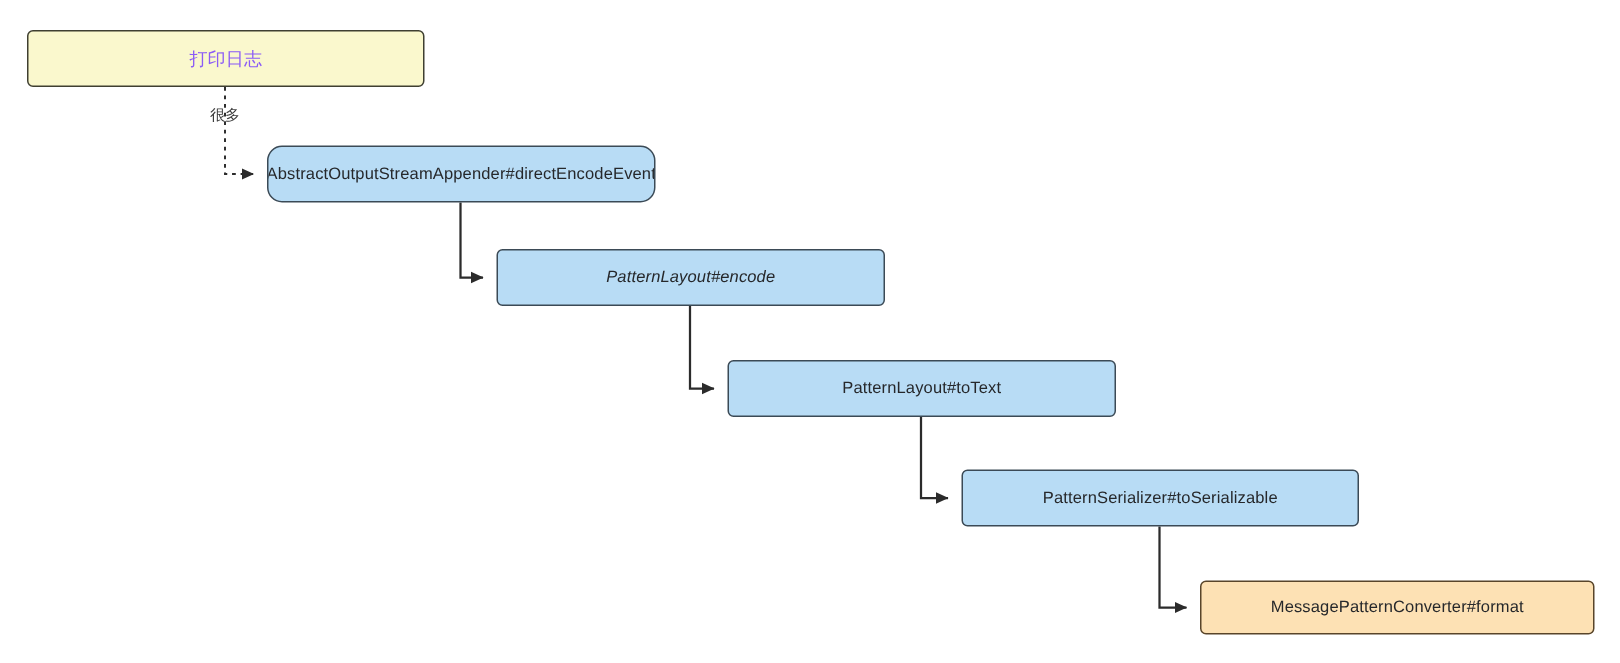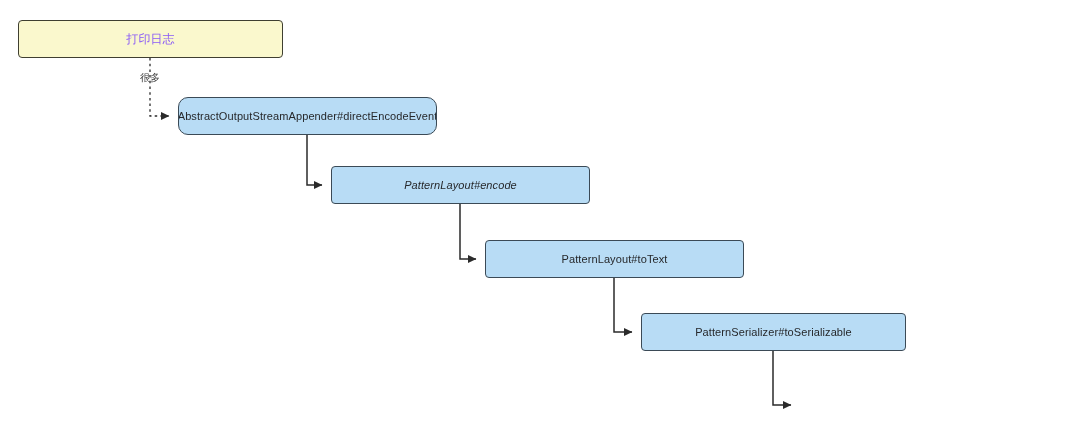--- a/index.html
+++ b/index.html
@@ -110,14 +110,17 @@
   </div>
 
   <div class="node node-process" style="left:485px; top:240px; width:259px; height:38px; background:#b8dcf5; border-color:#3b4a56;">
     <span class="node-label">PatternLayout#toText</span>
   </div>
 
   <div class="node node-process" style="left:641px; top:313px; width:265px; height:38px; background:#b8dcf5; border-color:#3b4a56;">
     <span class="node-label">PatternSerializer#toSerializable</span>
   </div>
 
+  <div class="node node-terminal" style="left:800px; top:387px; width:263px; height:36px; background:#fde1b4; border-color:#59452a;">
+    <span class="node-label">MessagePatternConverter#format</span>
+  </div>
 
 </div>
 
 </body></html>

